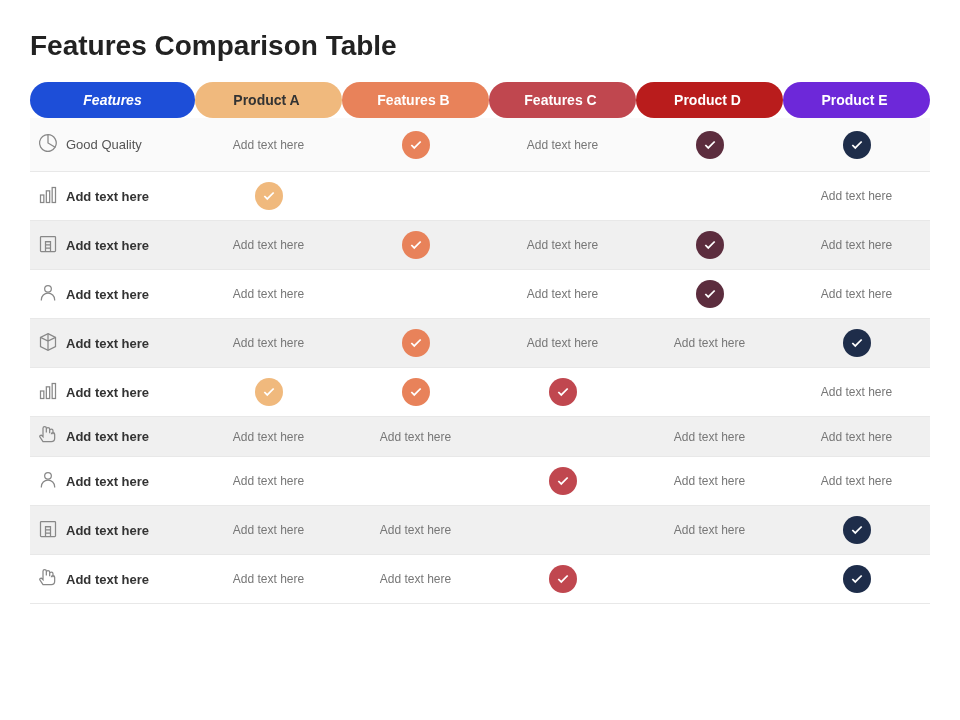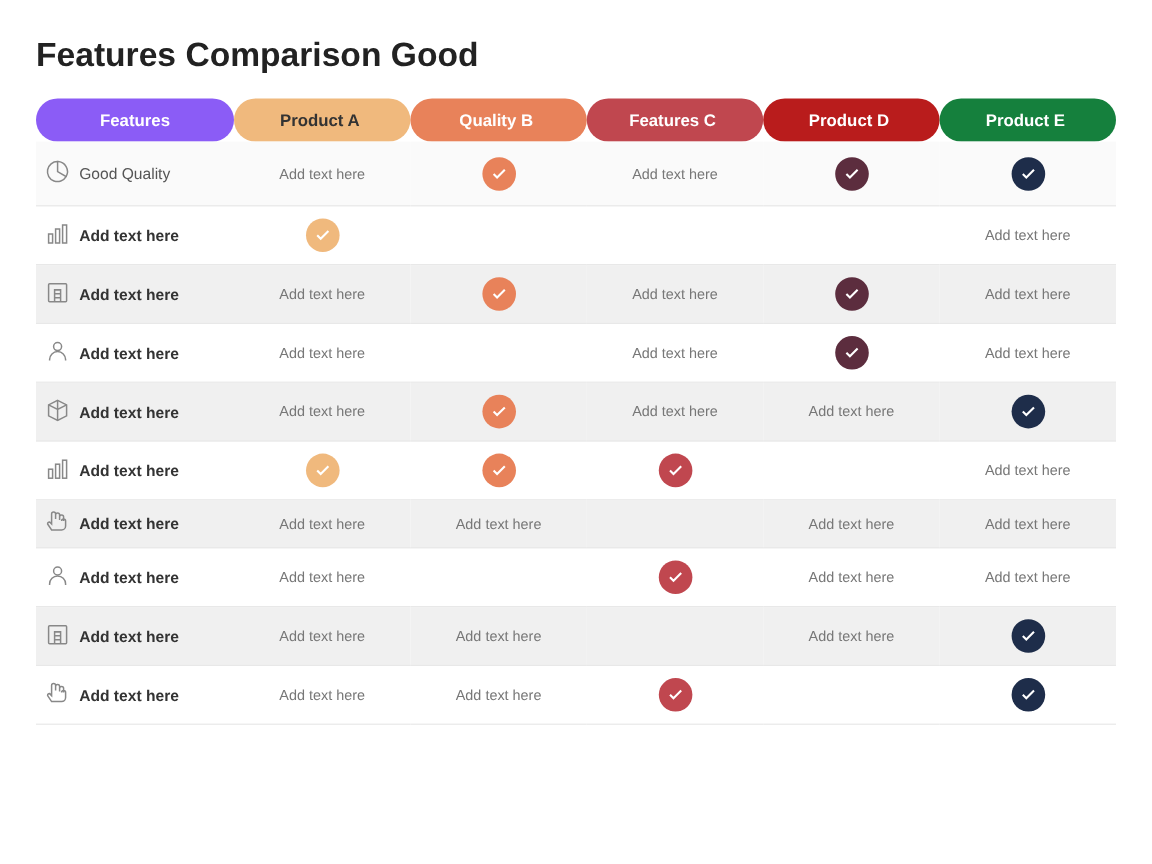--- a/index.html
+++ b/index.html
@@ -32,24 +32,25 @@
     
     thead tr th {
       padding: 10px 8px;
       font-weight: 700;
       font-size: 14px;
       text-align: center;
       border-radius: 30px;
     }
 
     th.features-header {
-      background: #8b5cf6;
+      background: #1d4ed8;
       color: #fff;
       border-radius: 30px;
       width: 165px;
+      font-style: italic;
     }
 
     th.product-a {
       background: #f0b97d;
       color: #333;
       border-radius: 30px;
     }
 
     th.product-b {
       background: #e8825a;
@@ -63,21 +64,21 @@
       border-radius: 30px;
     }
 
     th.product-d {
       background: #b91c1c;
       color: #fff;
       border-radius: 30px;
     }
 
     th.product-e {
-      background: #15803d;
+      background: #6d28d9;
       color: #fff;
       border-radius: 30px;
       margin-left: 47px;
     }
 
     thead tr {
       border-spacing: 4px;
     }
 
     thead th {
@@ -112,29 +113,29 @@
 
     
     thead th:not(:first-child) {
       padding-left: 0;
       padding-right: 4px;
     }
   </style>
 </head>
 <body>
 
-<h1>Features Comparison Good</h1>
+<h1>Features Comparison Table</h1>
 
 <div class="table-wrapper">
   <table>
     <thead>
       <tr>
         <th class="features-header">Features</th>
         <th class="product-a">Product A</th>
-        <th class="product-b">Quality B</th>
+        <th class="product-b">Features B</th>
         <th class="product-c">Features C</th>
         <th class="product-d">Product D</th>
         <th class="product-e">Product E</th>
       </tr>
     </thead>
     <tbody id="table-body">
     <tr style="background: rgb(250, 250, 250);">
     <td style="text-align:left;padding:15px 8px;">
       <div style="display:flex;align-items:center;gap:8px;">
         <span><svg width="20" height="20" viewBox="0 0 24 24" fill="none" stroke="#888" stroke-width="1.5">

